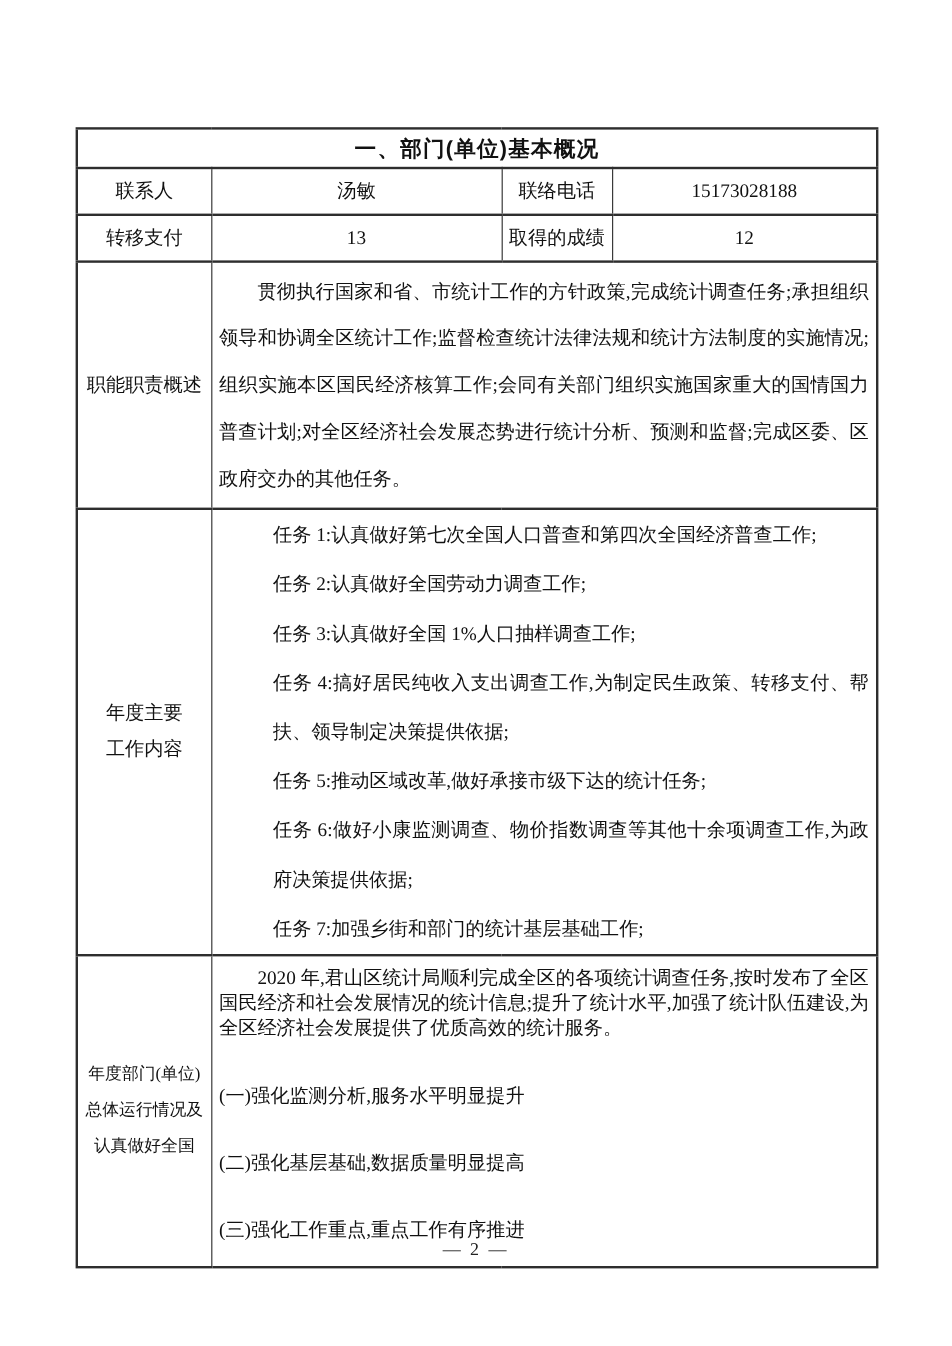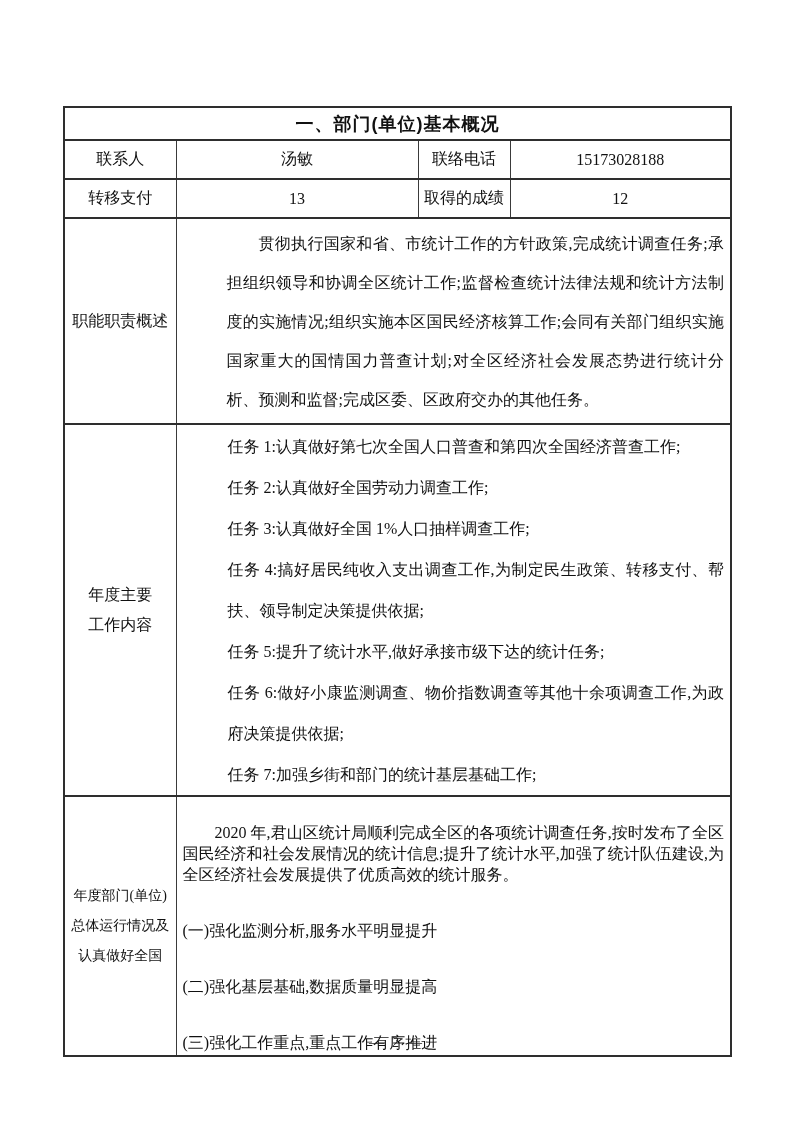--- a/index.html
+++ b/index.html
@@ -48,31 +48,30 @@
     font-size: 16px;
   }
   .content-cell {
     padding: 0 6px;
     text-align: justify;
   }
   .duties-cell { height: 206px; }
   .duties-text {
     line-height: 39px;
     text-indent: 2em;
-    margin-left: 44px;
   }
   .tasks-cell { height: 372px; }
   .tasks-cell p {
     line-height: 41px;
     margin-left: 45px;
   }
   .summary-cell {
     height: 260px;
     vertical-align: top;
-    padding-top: 25px;
+    padding-top: 8px;
   }
   .summary-intro {
     line-height: 21px;
     text-indent: 2em;
   }
   .summary-item {
     line-height: 21px;
     margin-top: 35px;
     text-align: left;
   }
@@ -131,21 +130,21 @@
       <tr>
         <td class="label-cell">
           <span class="label-line">年度主要</span>
           <span class="label-line">工作内容</span>
         </td>
         <td colspan="3" class="content-cell tasks-cell">
           <p>任务 1:认真做好第七次全国人口普查和第四次全国经济普查工作;</p>
           <p>任务 2:认真做好全国劳动力调查工作;</p>
           <p>任务 3:认真做好全国 1%人口抽样调查工作;</p>
           <p>任务 4:搞好居民纯收入支出调查工作,为制定民生政策、转移支付、帮扶、领导制定决策提供依据;</p>
-          <p>任务 5:提升了统计水平,做好承接市级下达的统计任务;</p>
+          <p>任务 5:推动区域改革,做好承接市级下达的统计任务;</p>
           <p>任务 6:做好小康监测调查、物价指数调查等其他十余项调查工作,为政府决策提供依据;</p>
           <p>任务 7:加强乡街和部门的统计基层基础工作;</p>
         </td>
       </tr>
 
       <tr>
         <td class="label-cell summary-label">
           <span class="label-line">年度部门(单位)</span>
           <span class="label-line">总体运行情况及</span>
           <span class="label-line">认真做好全国</span>

